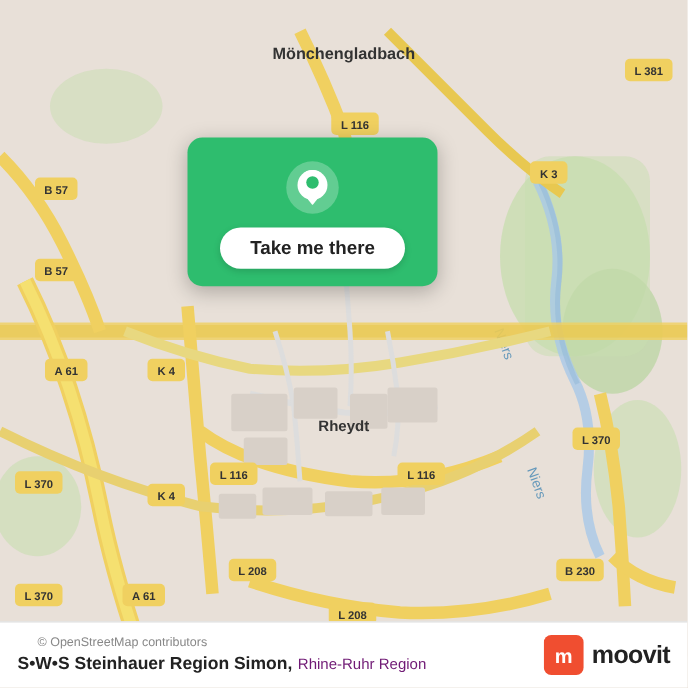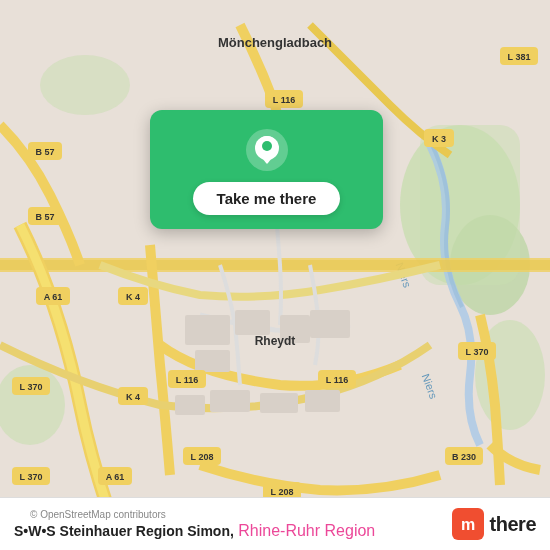--- a/index.html
+++ b/index.html
@@ -23,21 +23,21 @@
       position: absolute;
       top: 0; left: 0;
       width: 100%; height: 100%;
     }
 
     
     #location-popup {
       position: absolute;
       top: 110px;
       left: 150px;
-      width: 233px;
+      width: 200px;
       background: #2ebd6e;
       border-radius: 12px;
       display: flex;
       flex-direction: column;
       align-items: center;
       padding: 18px 16px 14px;
       box-shadow: 0 4px 16px rgba(0,0,0,0.25);
       z-index: 10;
     }
 
@@ -87,22 +87,22 @@
       margin-left: 16px;
     }
 
     #location-name {
       font-size: 14px;
       font-weight: 700;
       color: #222;
     }
 
     #location-region {
-      font-size: 16px;
-      color: #ec4899;
+      font-size: 12px;
+      color: #701a75;
     }
 
     #moovit-logo {
       display: flex;
       align-items: center;
       gap: 6px;
     }
 
     #moovit-icon {
       width: 32px;
@@ -253,15 +253,15 @@
     <div>
       <span id="location-name">S•W•S Steinhauer Region Simon,</span>
       <span id="location-region">Rhine-Ruhr Region</span>
     </div>
   </div>
   <div id="moovit-logo">
     <svg id="moovit-icon" viewBox="0 0 32 32" xmlns="http://www.w3.org/2000/svg">
       <rect width="32" height="32" rx="6" fill="#f04e30"></rect>
       <text x="16" y="22" font-size="16" fill="white" font-family="Arial" font-weight="bold" text-anchor="middle">m</text>
     </svg>
-    <span id="moovit-text">there</span>
+    <span id="moovit-text">moovit</span>
   </div>
 </div>
 
 </body></html>

